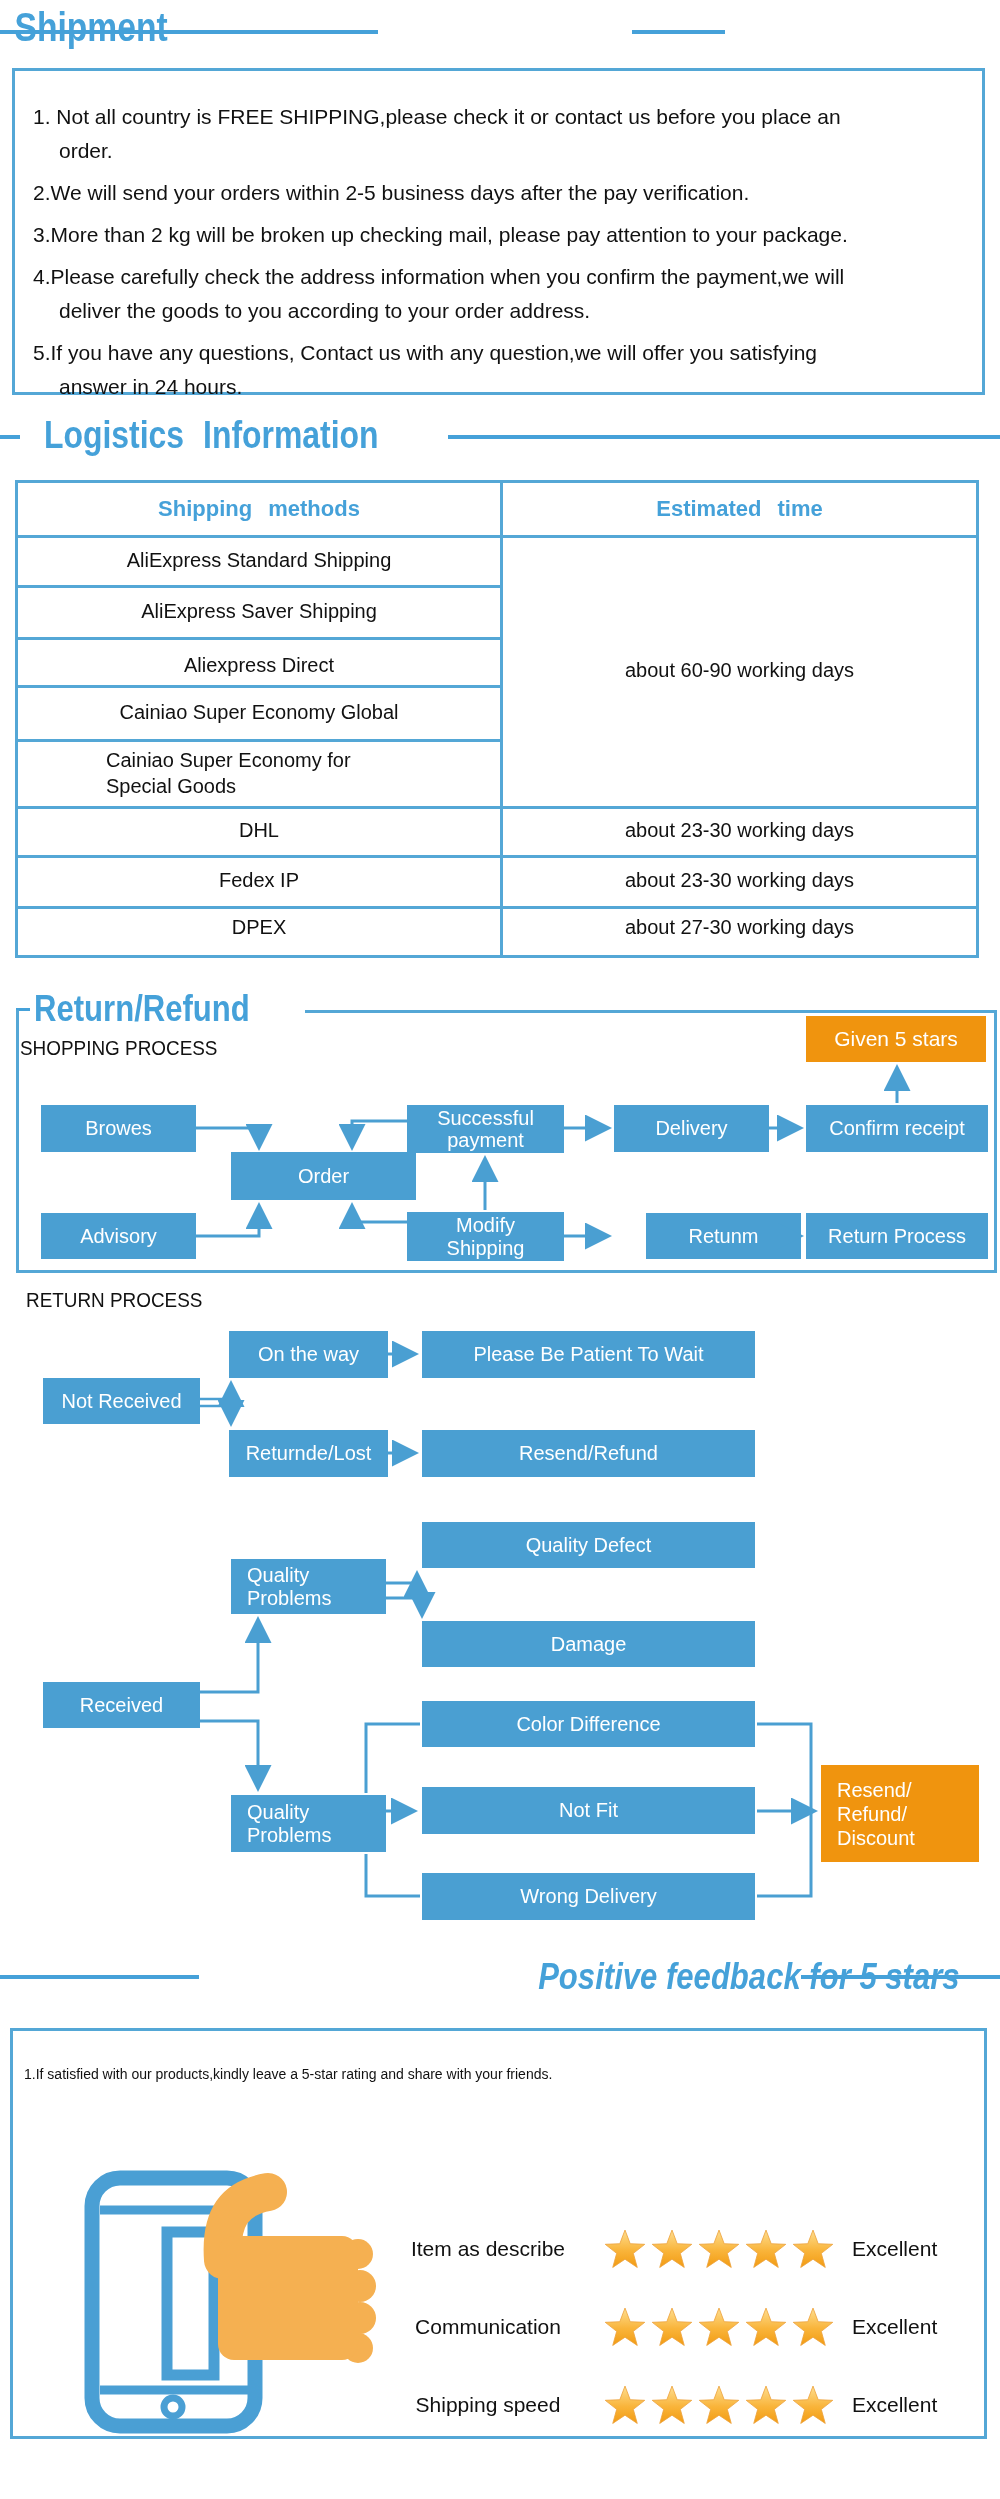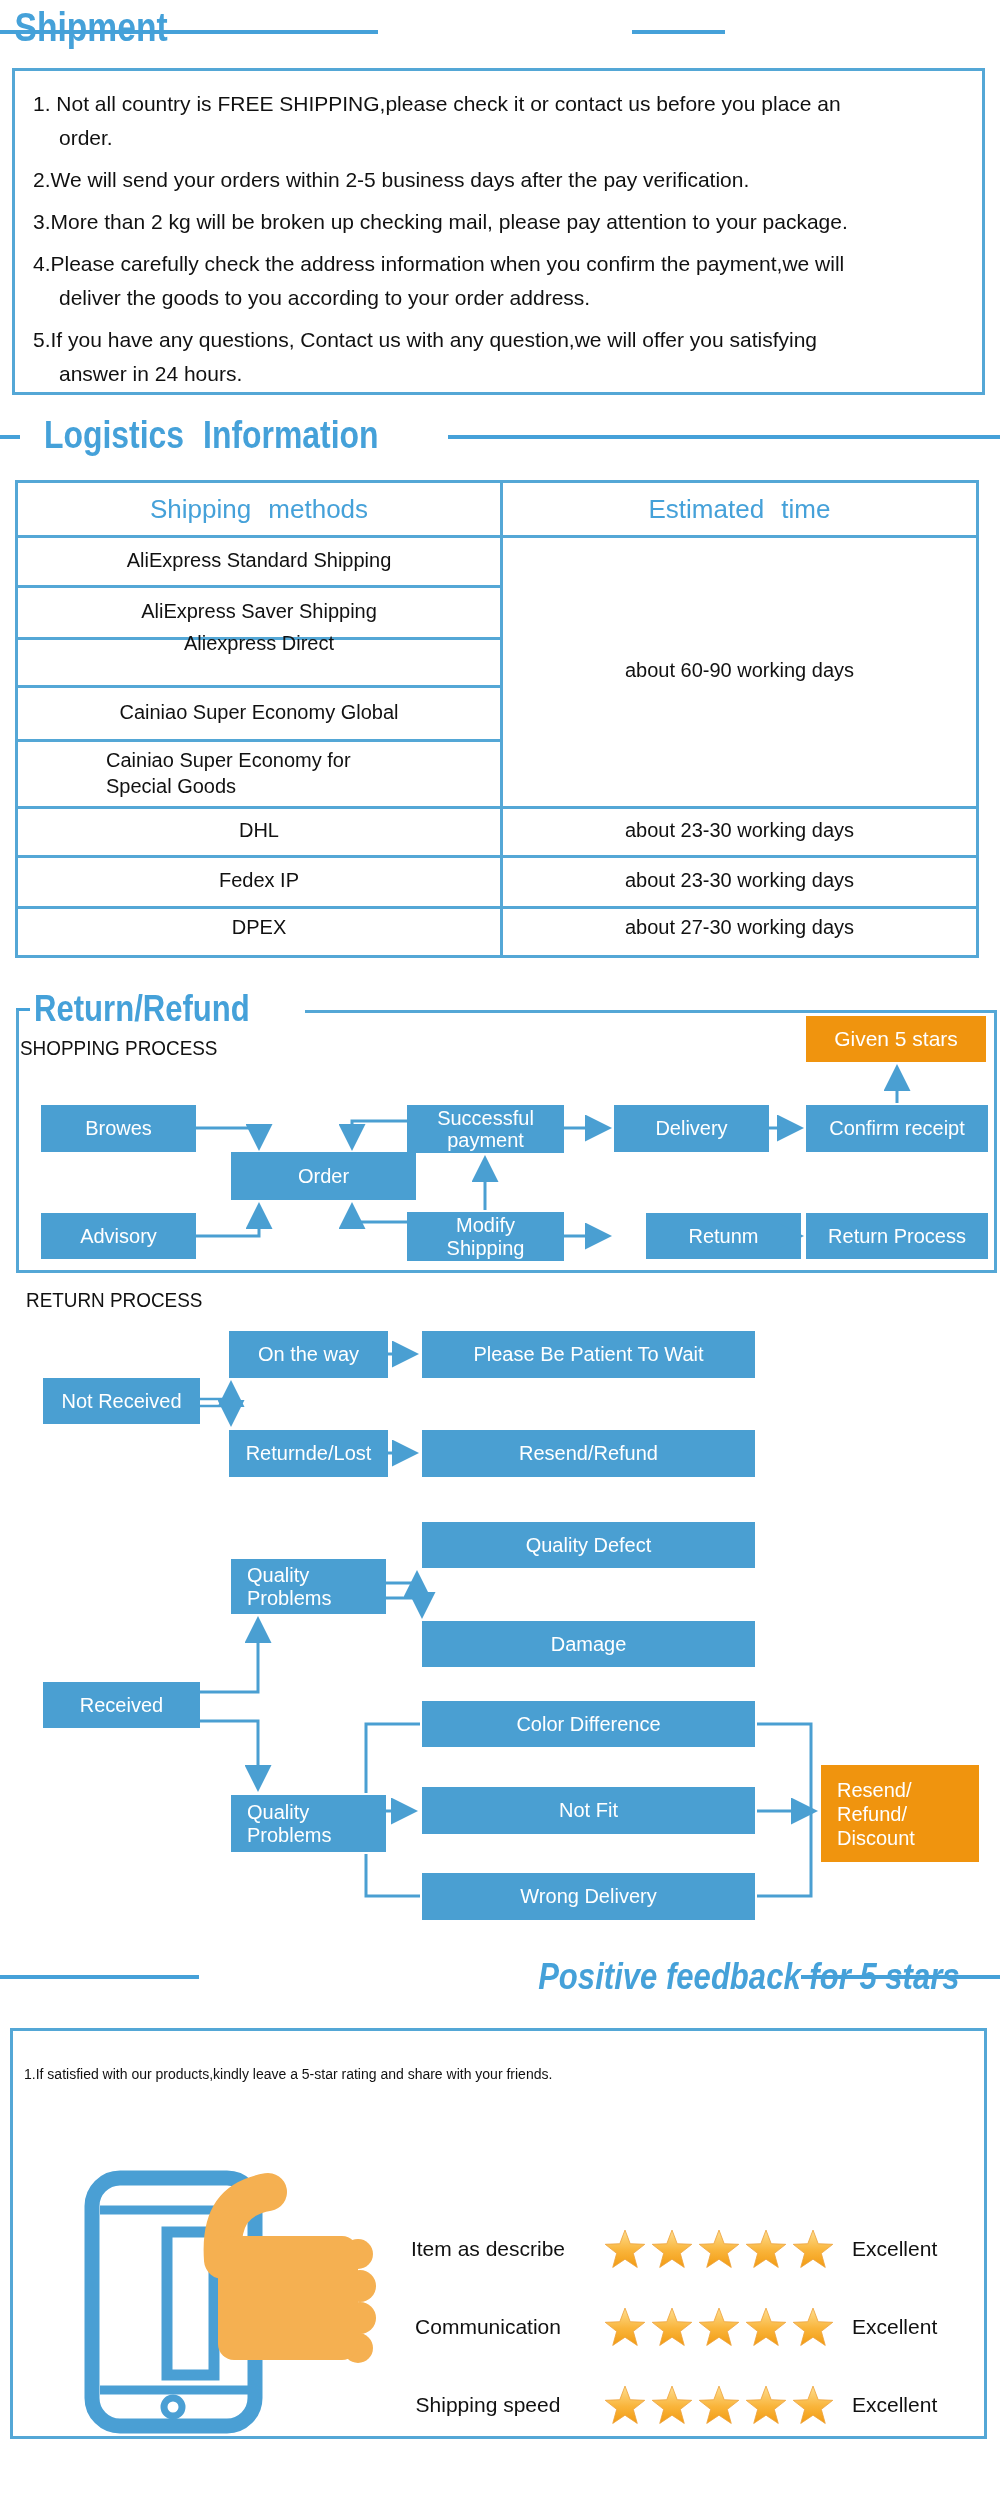--- a/index.html
+++ b/index.html
@@ -17,32 +17,32 @@
   .hline{position:absolute;background:var(--blue-head)}
   .sec-title{color:var(--blue-head);font-weight:bold;white-space:nowrap}
   .cond{display:inline-block;transform:scaleX(.84);transform-origin:0 50%}
   .cond-c{display:inline-block;transform:scaleX(.84)}
   .note{white-space:pre-line;padding-left:26px;text-indent:-26px;line-height:34px;margin-bottom:8px;font-size:21px}
   .fnote{white-space:pre-line;padding-left:24px;text-indent:-24px;line-height:29px;margin-bottom:17px;font-size:14px}
   
   #ltable{position:absolute;left:15px;top:480px;width:964px;height:478px;border:3px solid var(--blue-border)}
   .tline{position:absolute;background:var(--blue-border)}
   .cell{position:absolute;display:flex;align-items:center;justify-content:center;text-align:center;font-size:20px}
-  .cell.head{color:var(--blue-head);font-weight:normal;font-size:26px;word-spacing:10px}
+  .cell.head{color:var(--blue-head);font-weight:bold;font-size:22px;word-spacing:10px}
   .cell.sg{justify-content:flex-start;text-align:left;padding-left:88px}
   .sg-inner{max-width:272px;line-height:26px}
   
   .fnode{position:absolute;background:var(--blue);color:#fff;display:flex;align-items:center;justify-content:center;
          text-align:center;font-size:20px;line-height:1.12;white-space:pre-line}
   .fnode.left{justify-content:flex-start;text-align:left;padding-left:16px}
   .fnode.orange{background:var(--orange)}
   .plabel{position:absolute;font-size:21px;letter-spacing:0;white-space:nowrap;transform:scaleX(.9);transform-origin:0 50%}
   #rrbox{position:absolute;left:16px;top:1010px;width:981px;height:263px;border:3px solid var(--blue-border);border-top:none}
   #fbbox{position:absolute;left:10px;top:2028px;width:977px;height:411px;border:3px solid var(--blue-border)}
-  #nbox{position:absolute;left:12px;top:68px;width:973px;height:327px;border:3px solid var(--blue-border);padding:16px 18px 0 18px}
+  #nbox{position:absolute;left:12px;top:68px;width:973px;height:327px;border:3px solid var(--blue-border);padding:29px 18px 0 18px}
   svg{display:block}
   .rating-label{position:absolute;width:216px;text-align:center;font-size:21px;line-height:44px;height:44px}
   .rating-value{position:absolute;font-size:21px;line-height:44px;height:44px}
   .stars{position:absolute;display:flex;gap:5px;align-items:center;height:44px}
 </style>
 </head>
 <body>
 
 <svg width="0" height="0" style="position:absolute" aria-hidden="true">
   <defs>
@@ -91,21 +91,21 @@
     <div class="tline" style="left:0;top:256px;width:482px;height:3px"></div>
     <div class="tline" style="left:0;top:323px;width:958px;height:3px"></div>
     <div class="tline" style="left:0;top:372px;width:958px;height:3px"></div>
     <div class="tline" style="left:0;top:423px;width:958px;height:3px"></div>
 
     <div class="cell head" style="left:0;top:0;width:482px;height:52px">Shipping methods</div>
     <div class="cell head" style="left:485px;top:0;width:473px;height:52px">Estimated time</div>
 
     <div class="cell" style="left:0;top:52px;width:482px;height:50px">AliExpress Standard Shipping</div>
     <div class="cell" style="left:0;top:102px;width:482px;height:52px">AliExpress Saver Shipping</div>
-    <div class="cell" style="left:0;top:136px;width:482px;height:48px">Aliexpress Direct</div>
+    <div class="cell" style="left:0;top:158px;width:482px;height:48px">Aliexpress Direct</div>
     <div class="cell" style="left:0;top:202px;width:482px;height:54px">Cainiao Super Economy Global</div>
     <div class="cell sg" style="left:0;top:256px;width:482px;height:67px">
       <span class="sg-inner">Cainiao Super Economy for Special Goods</span>
     </div>
     <div class="cell" style="left:485px;top:52px;width:473px;height:271px">about 60-90 working days</div>
 
     <div class="cell" style="left:0;top:323px;width:482px;height:49px">DHL</div>
     <div class="cell" style="left:485px;top:323px;width:473px;height:49px">about 23-30 working days</div>
     <div class="cell" style="left:0;top:372px;width:482px;height:51px">Fedex IP</div>
     <div class="cell" style="left:485px;top:372px;width:473px;height:51px">about 23-30 working days</div>

